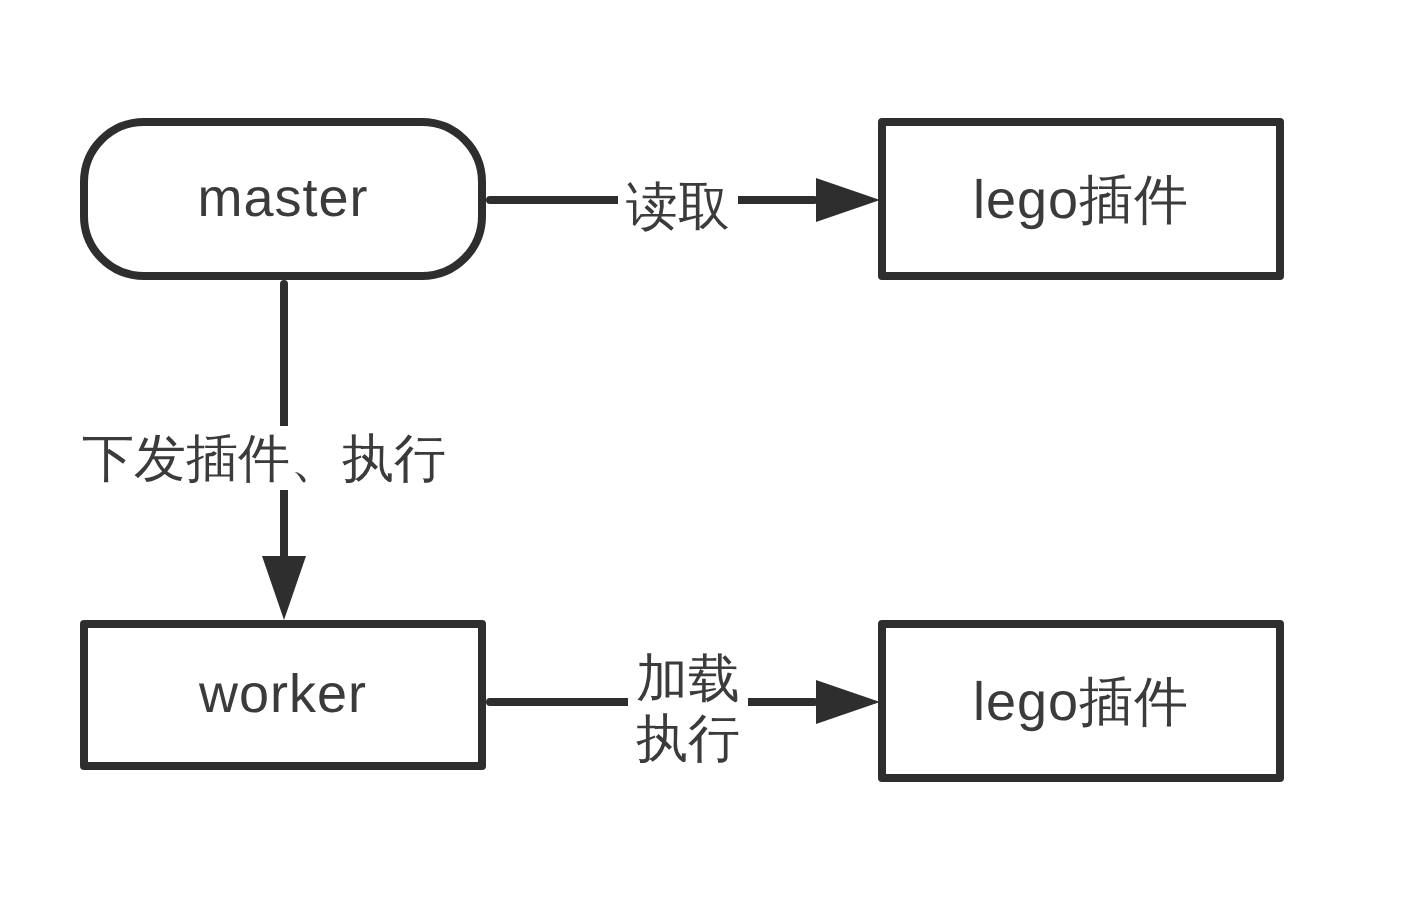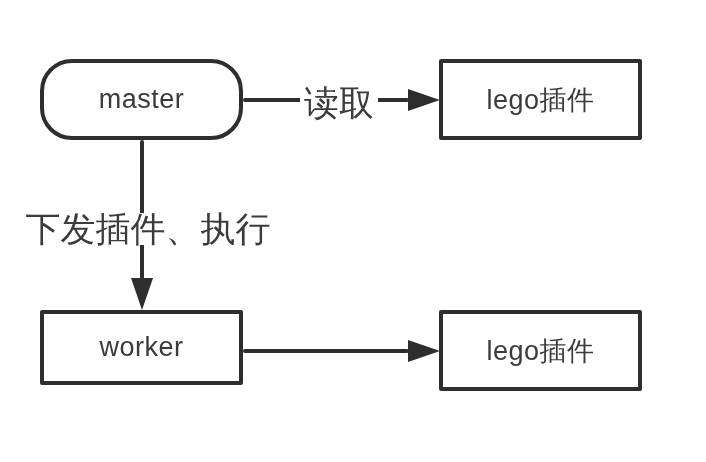--- a/index.html
+++ b/index.html
@@ -68,28 +68,28 @@
   }
   #edge-read-head { left: 408px; top: 89px; }
   #edge-dispatch-head { left: 131px; top: 278px; }
   #edge-load-head { left: 408px; top: 340px; }
 
   .edge-label {
     position: absolute;
     transform: translate(-50%, -50%);
     background: var(--bg);
     color: var(--text);
-    font-size: 35px;
+    font-size: 26px;
     line-height: 30px;
     white-space: pre-line;
     text-align: center;
     padding: 1px 4px;
   }
   #edge-read-label { left: 339px; top: 103px; }
-  #edge-dispatch-label { left: 148px; top: 229px; }
+  #edge-dispatch-label { left: 132px; top: 229px; }
   #edge-load-label { left: 344px; top: 354px; }
 </style>
 </head>
 <body>
 
 <div class="canvas">
 
   <div class="node" id="node-master">master</div>
 
   <div class="node" id="node-lego-top">lego插件</div>
@@ -101,14 +101,16 @@
   <div class="hline" id="edge-read-line"></div>
   <div class="arrow-right" id="edge-read-head"></div>
   <span class="edge-label" id="edge-read-label">读取</span>
 
   <div class="vline" id="edge-dispatch-line"></div>
   <div class="arrow-down" id="edge-dispatch-head"></div>
   <span class="edge-label" id="edge-dispatch-label">下发插件、执行</span>
 
   <div class="hline" id="edge-load-line"></div>
   <div class="arrow-right" id="edge-load-head"></div>
+  <span class="edge-label" id="edge-load-label">加载
+执行</span>
 
 </div>
 
 </body></html>

